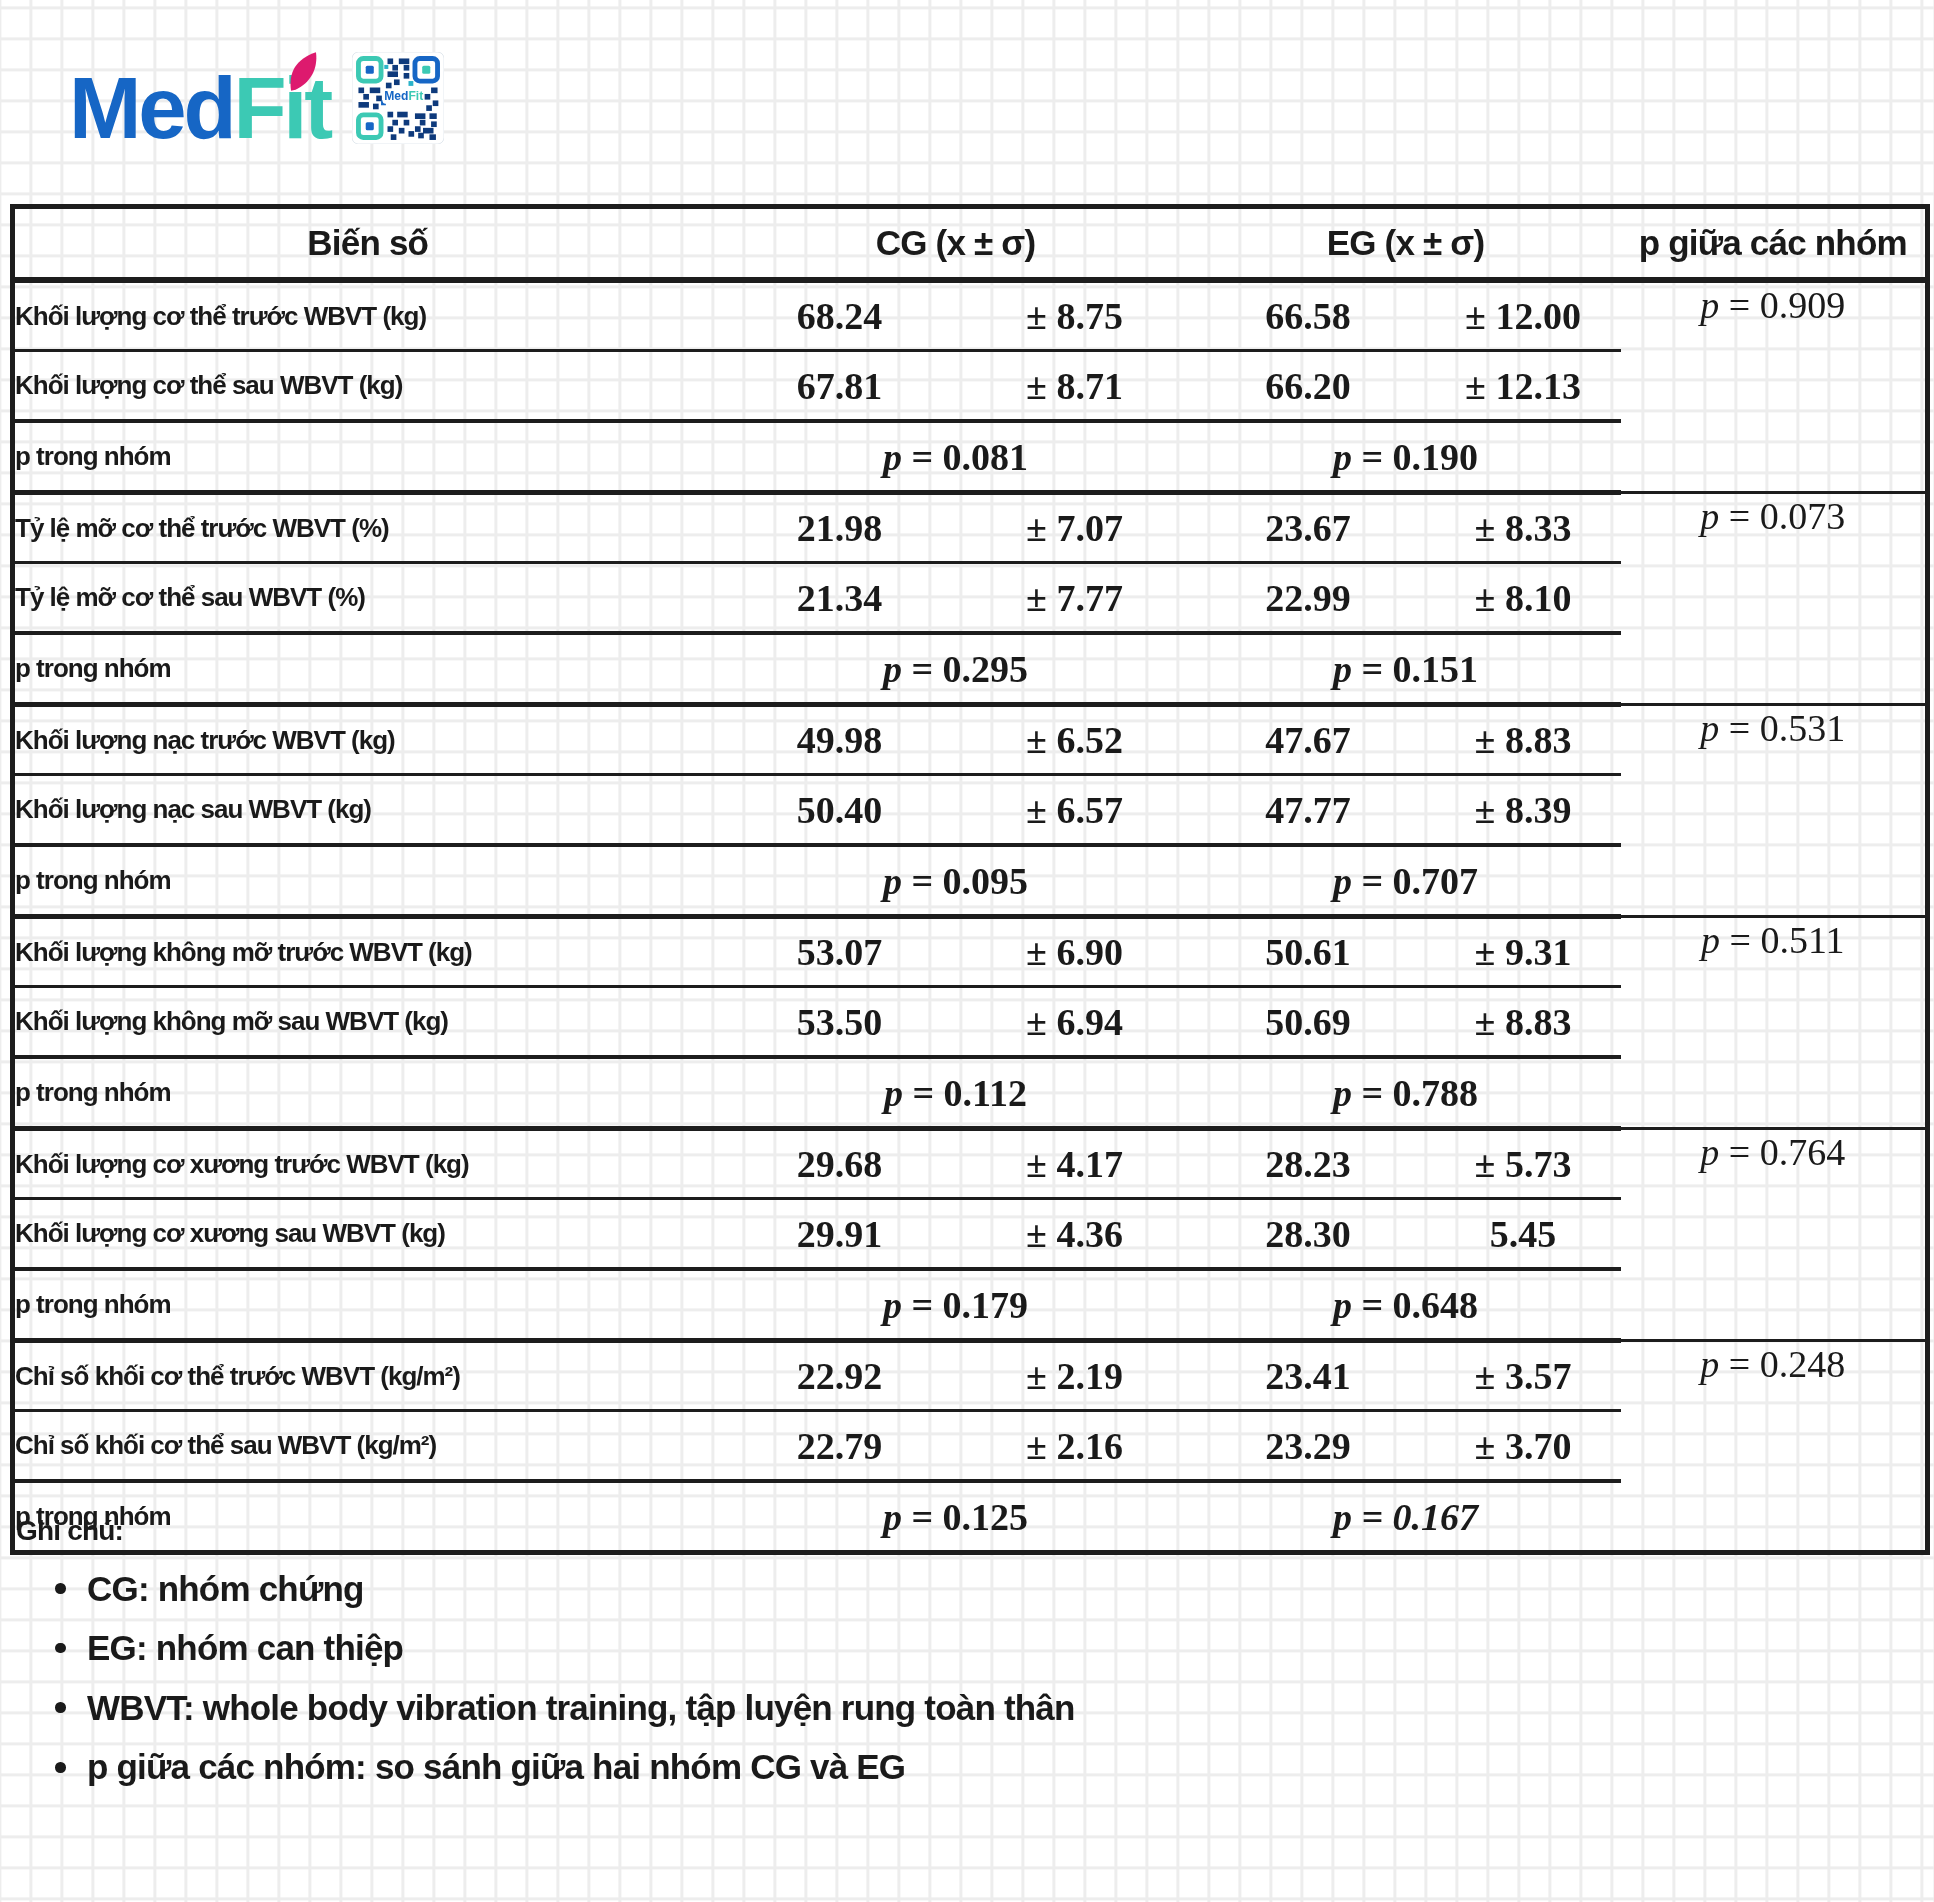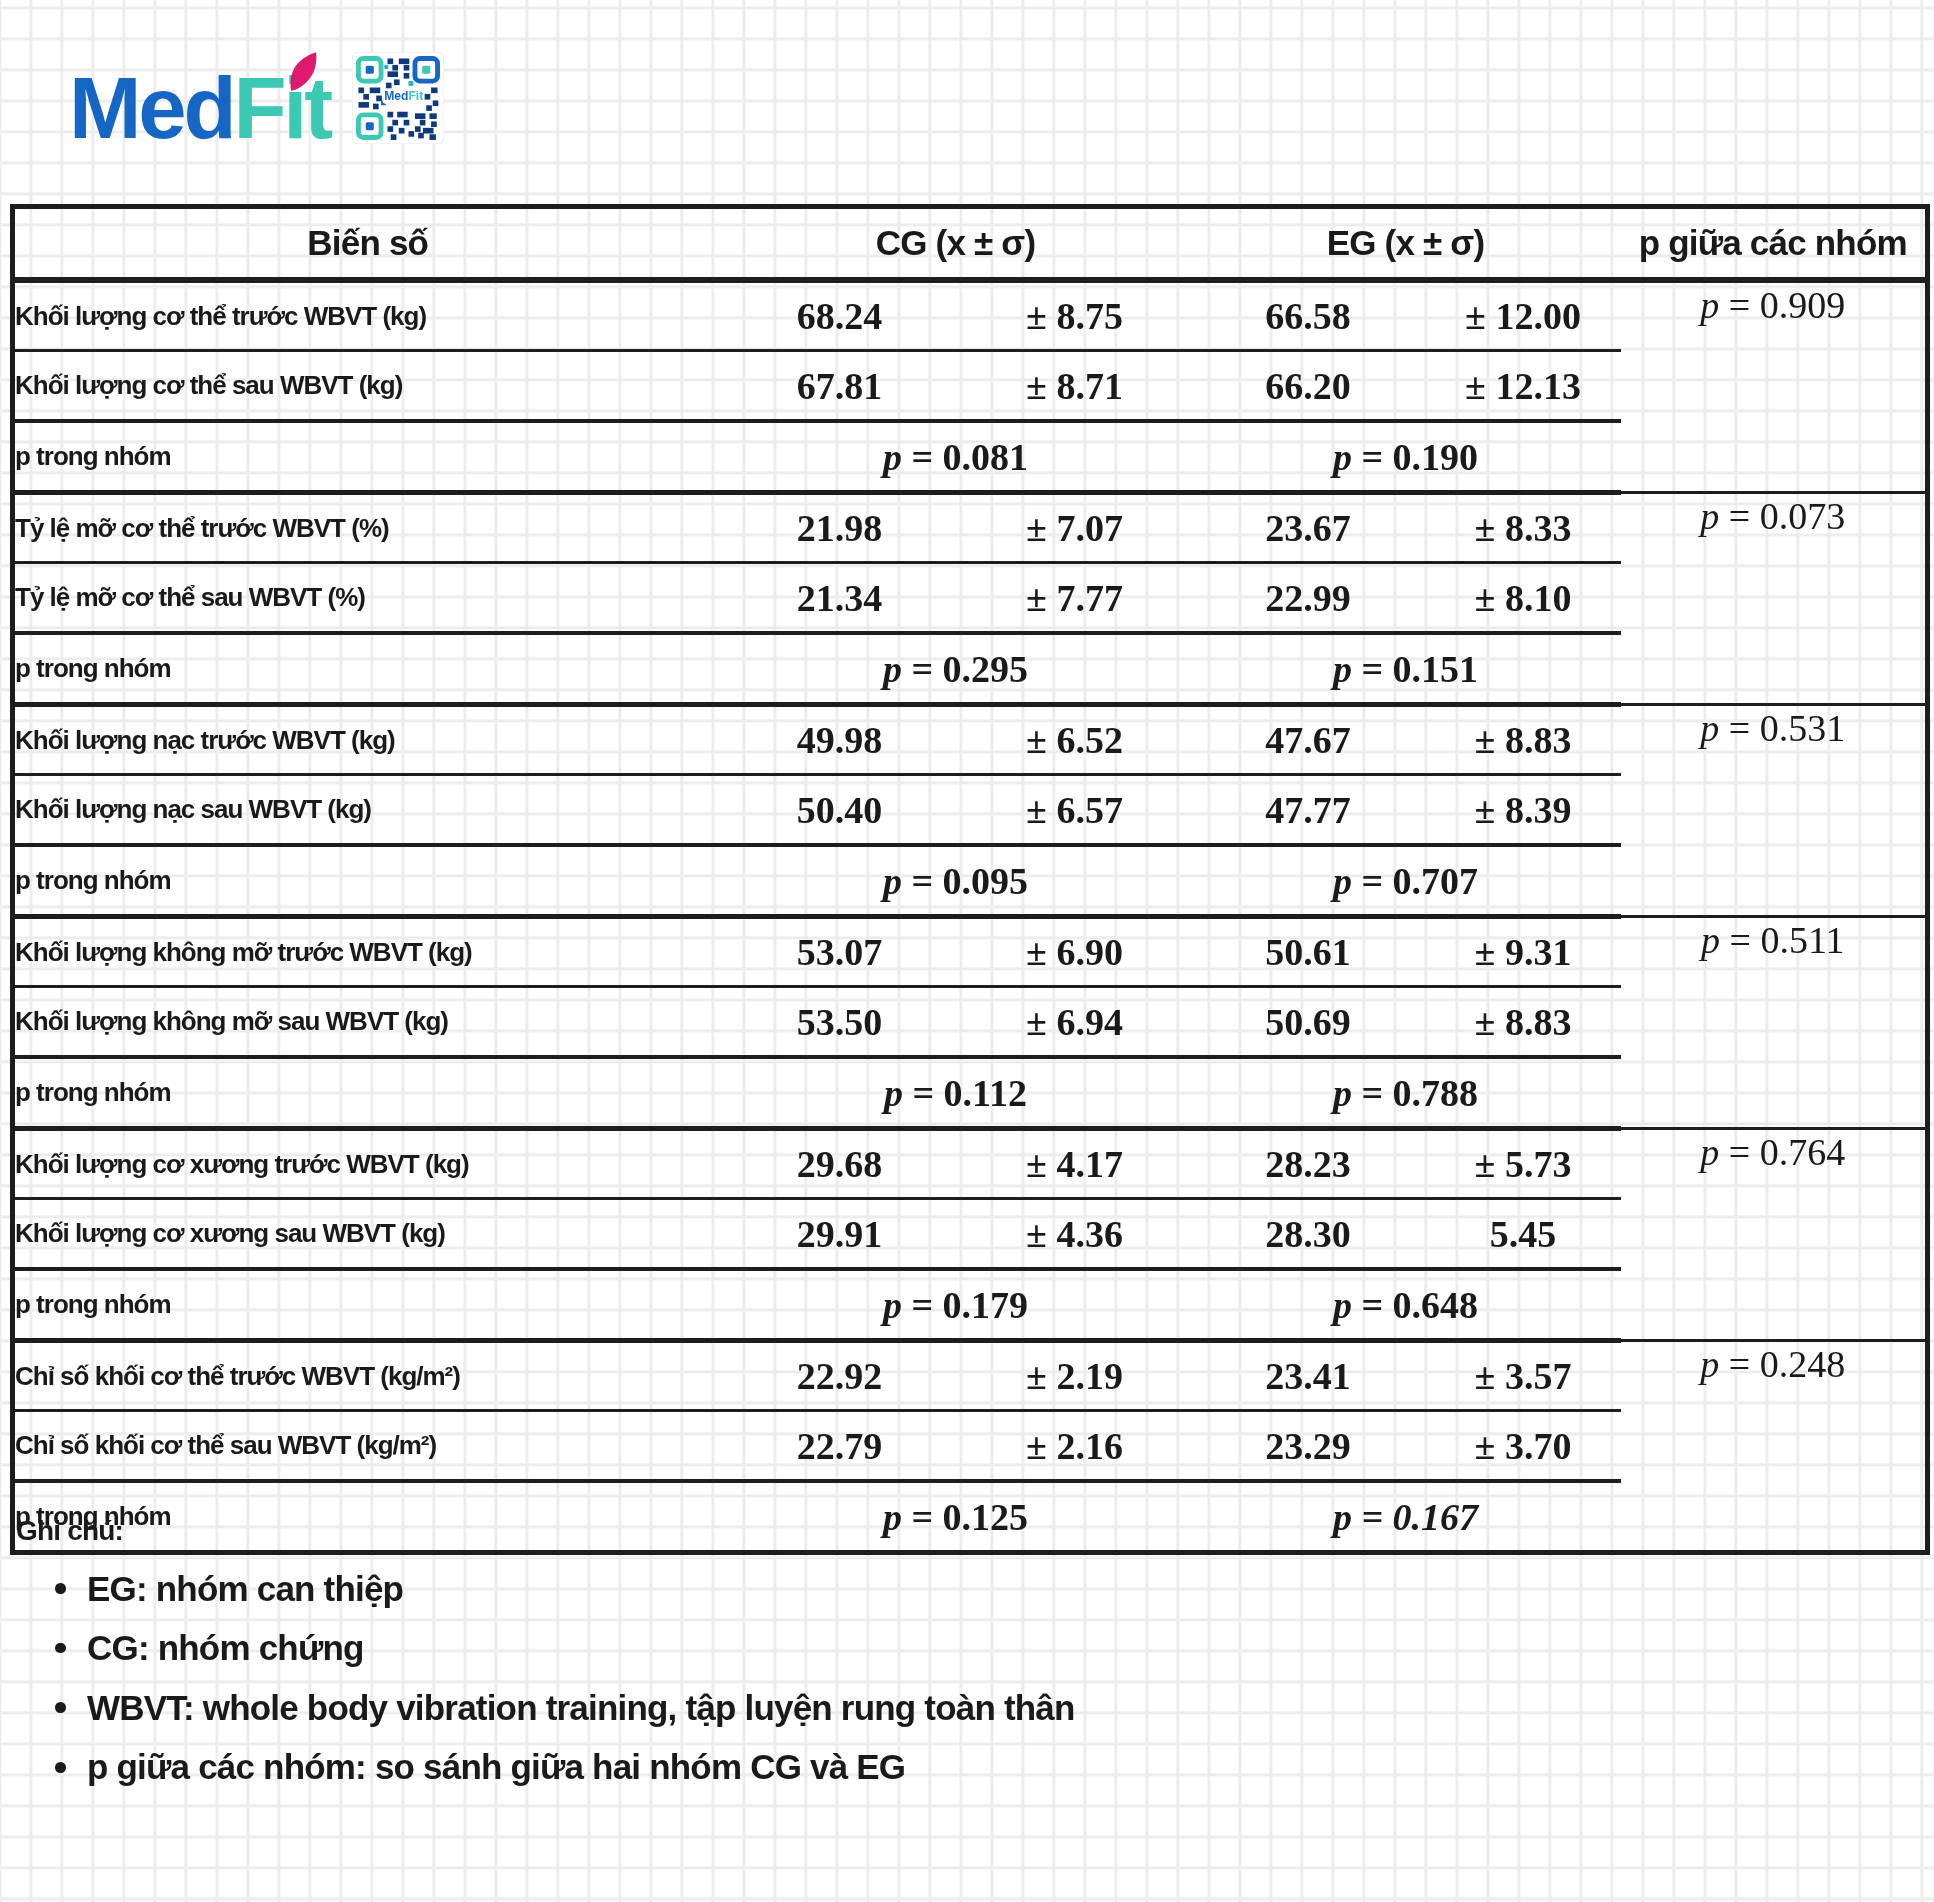--- a/index.html
+++ b/index.html
@@ -301,21 +301,21 @@
       <td class="c-label">p trong nhóm</td>
       <td class="pcell c-cgp" colspan="2"><span class="psym">p</span> <span>= 0.125</span></td>
       <td class="pcell c-egp" colspan="2"><span class="psym">p</span> <span class="it">= 0.167</span></td>
     </tr>
   </tbody>
     </table>
 
   <div class="notes">
     <div class="notes-title">Ghi chú:</div>
     <ul>
+      <li>CG: nhóm chứng</li>
       <li>EG: nhóm can thiệp</li>
-      <li>CG: nhóm chứng</li>
       <li>WBVT: whole body vibration training, tập luyện rung toàn thân</li>
       <li>p giữa các nhóm: so sánh giữa hai nhóm CG và EG</li>
     </ul>
   </div>
 
 </div>
 
 
 </body></html>

